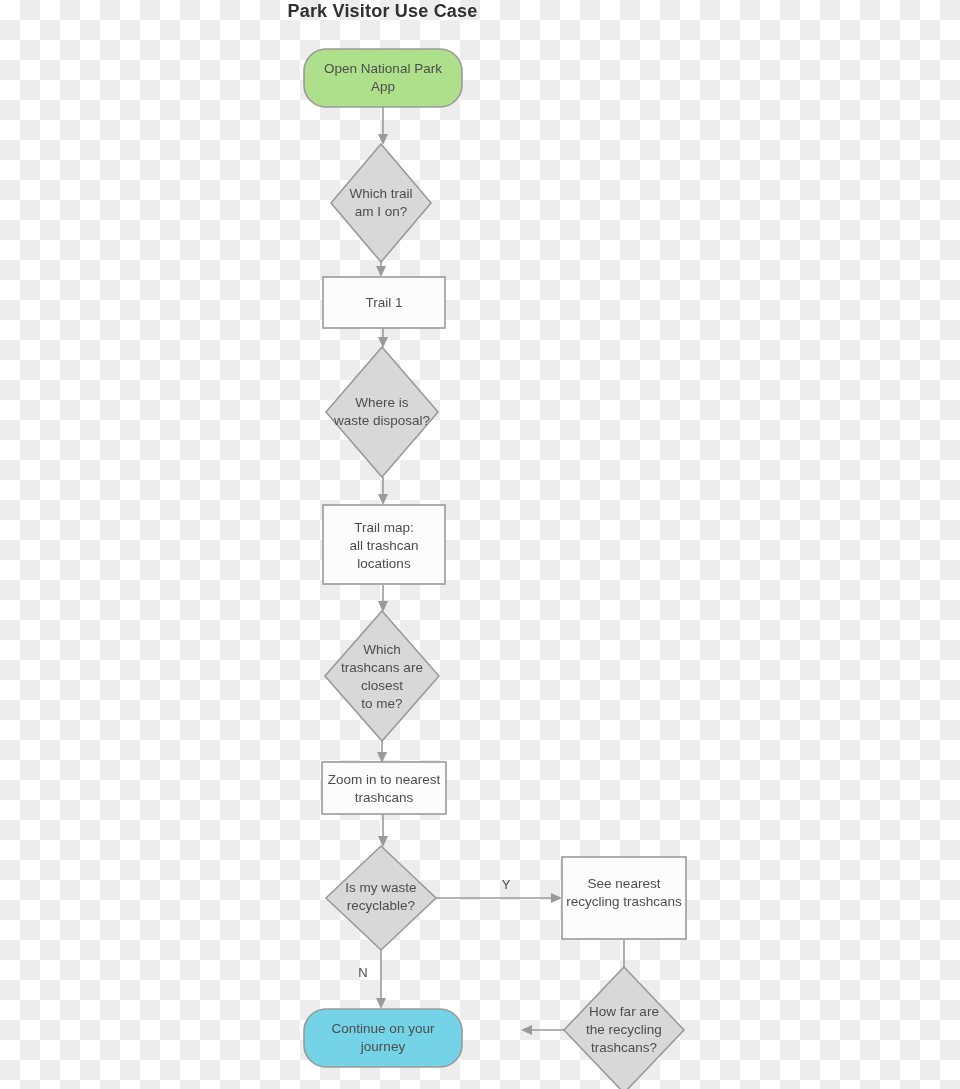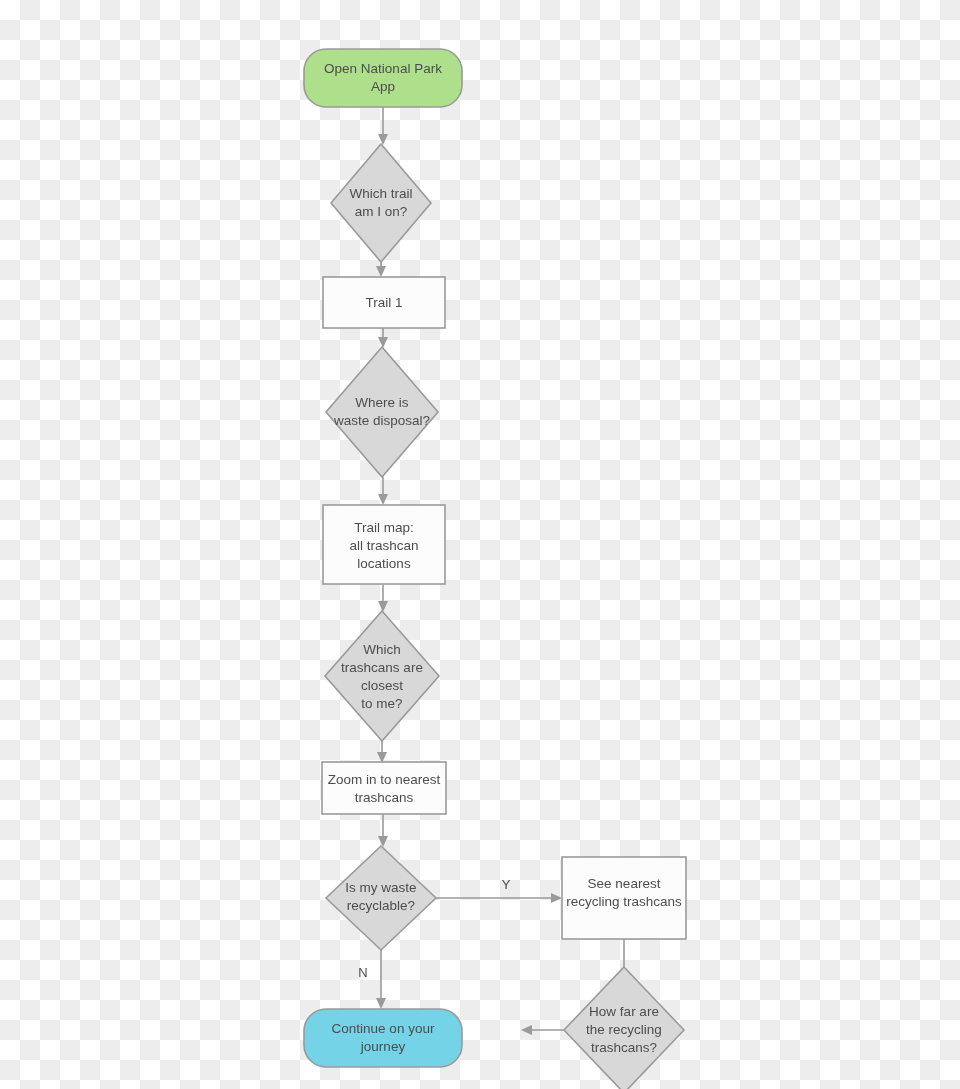--- a/index.html
+++ b/index.html
@@ -69,20 +69,21 @@
     color: #303030;
     letter-spacing: 0.2px;
     line-height: 22px;
   }
 </style>
 </head>
 <body>
 
 <div id="stage">
 
+  <div class="chart-title">Park Visitor Use Case</div>
 
   <svg id="flow" width="960" height="1089" viewBox="0 0 960 1089">
 
     <g>
       <path class="edge-line" d="M383,107 L383,137"></path>
       <polygon class="edge-head" points="383,145 378,134 388,134"></polygon>
     </g>
 
     <g>
       <path class="edge-line" d="M381,262 L381,268"></path>

